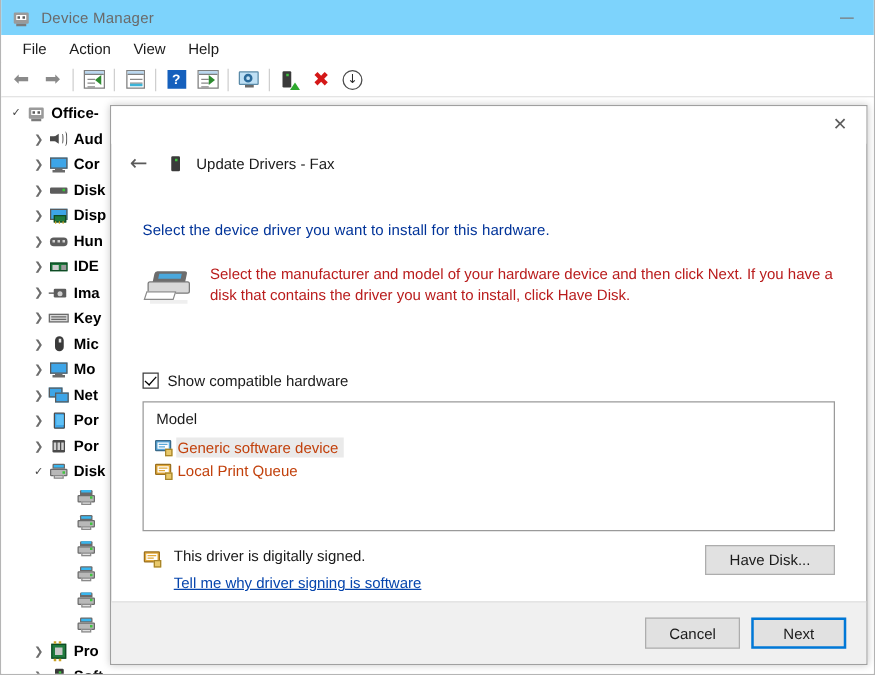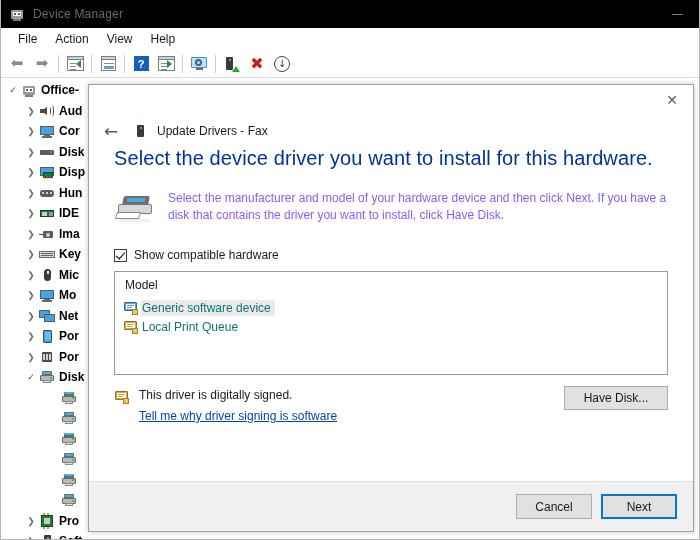--- a/index.html
+++ b/index.html
@@ -19,21 +19,21 @@
     width: 700px; height: 540px;
     background: #ffffff;
     border: 1px solid #b5b5b5;
     border-top: none;
     display: flex;
     flex-direction: column;
   }
 
   .titlebar {
     height: 28px;
-    background: #000000;
+    background: #7dd3fc;
     display: flex;
     align-items: center;
     flex: 0 0 auto;
     position: relative;
   }
   .titlebar-icon {
     width: 16px; height: 16px;
     margin-left: 8px; margin-right: 8px;
     position: relative;
     flex: 0 0 auto;
@@ -185,50 +185,50 @@
     font-size: 12px;
     color: #1a1a1a;
   }
 
   .dlg-content {
     flex: 1 1 auto;
     padding: 0 25px;
     position: relative;
   }
   .dlg-heading {
-    font-size: 20px;
+    font-size: 12px;
     color: #003399;
-    margin-top: 0;
+    margin-top: 30px;
     margin-bottom: 0;
     font-weight: normal;
     letter-spacing: 0.1px;
   }
   .desc-row {
     display: flex;
     margin-top: 20px;
     align-items: flex-start;
   }
   .desc-icon {
     width: 44px; height: 40px;
     flex: 0 0 auto;
     margin-right: 10px;
     margin-top: 2px;
     position: relative;
   }
   .desc-text {
     font-size: 12px;
-    color: #8b5cf6;
+    color: #b91c1c;
     line-height: 17px;
     max-width: 520px;
   }
 
   .chk-row {
     display: flex;
-    align-items: flex-end;
-    margin-top: 16px;
+    align-items: flex-start;
+    margin-top: 45px;
   }
   .chkbox {
     width: 13px; height: 13px;
     border: 1px solid #3c3c3c;
     background: #ffffff;
     position: relative;
     flex: 0 0 auto;
     margin-right: 7px;
   }
   .chkbox::after {
@@ -254,21 +254,21 @@
     font-size: 12px;
     color: #1a1a1a;
     padding: 1px 0 6px 10px;
   }
   .list-item {
     display: flex;
     align-items: center;
     height: 19px;
     padding-left: 8px;
     font-size: 12px;
-    color: #0f766e;
+    color: #c2410c;
   }
   .list-item .li-text {
     padding: 1px 4px 1px 1px;
   }
   .list-item.selected .li-text {
     background: #eaeaea;
   }
   .li-icon {
     width: 16px; height: 16px;
     flex: 0 0 auto;

